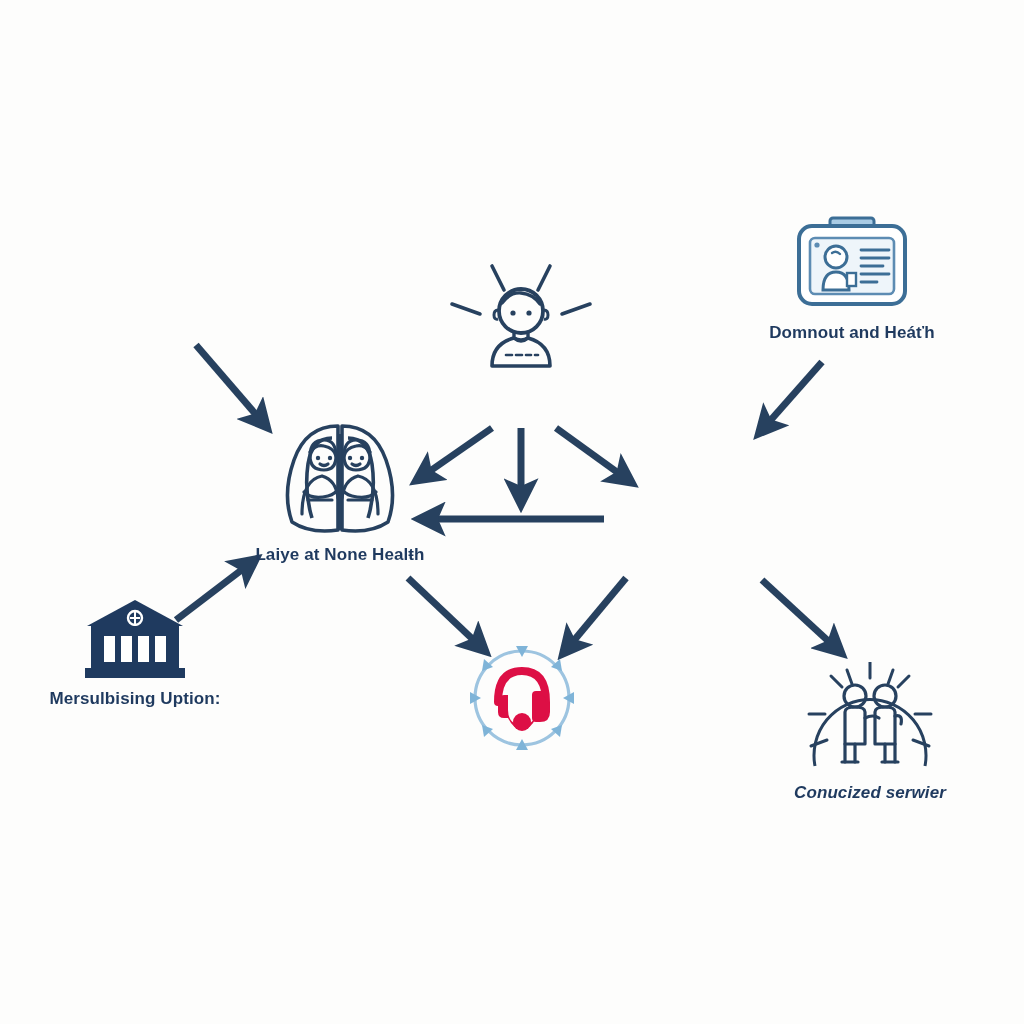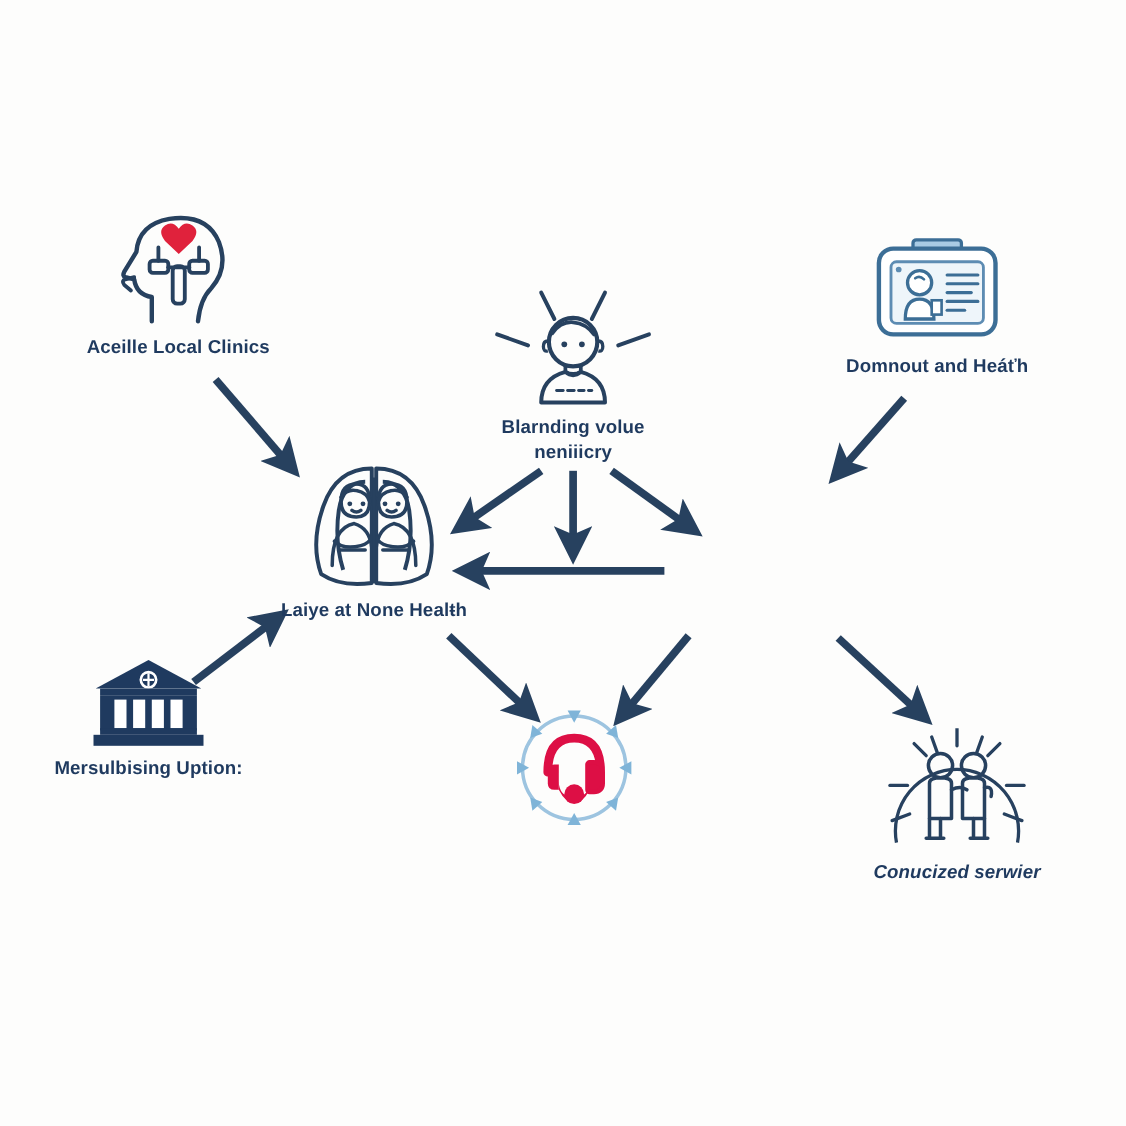--- a/index.html
+++ b/index.html
@@ -64,35 +64,20 @@
         <line x1="556" y1="428" x2="628" y2="480"></line>
         <line x1="604" y1="519" x2="424" y2="519"></line>
         <line x1="822" y1="362" x2="762" y2="430"></line>
         <line x1="176" y1="620" x2="252" y2="562"></line>
         <line x1="408" y1="578" x2="482" y2="648"></line>
         <line x1="626" y1="578" x2="566" y2="650"></line>
         <line x1="762" y1="580" x2="838" y2="650"></line>
       </g>
   </svg>
 
-  <div class="node" style="left:72px; top:192px; width:180px;">
-    <div class="node-icon">
-      <svg width="120" height="105" viewBox="0 0 120 105">
-        <path d="M36 100 L36 78 Q22 76 20 62 L12 60 Q9 59 11 55 L22 37 Q24 12 52 7 Q86 2 97 28 Q106 52 90 70 Q80 80 78 100" fill="none" stroke="#27415f" stroke-width="4" stroke-linecap="round" stroke-linejoin="round"></path>
-        <path d="M20 60 L12 62 Q8 63 11 67 L17 72" fill="none" stroke="#27415f" stroke-width="3.5" stroke-linecap="round"></path>
-        <rect x="34" y="45" width="17" height="11" rx="3" fill="none" stroke="#27415f" stroke-width="3.5"></rect>
-        <rect x="70" y="45" width="17" height="11" rx="3" fill="none" stroke="#27415f" stroke-width="3.5"></rect>
-        <path d="M42 45 L42 33 M79 45 L79 33" stroke="#27415f" stroke-width="3.5" fill="none" stroke-linecap="round"></path>
-        <path d="M51 51 L70 51" stroke="#27415f" stroke-width="3.5" stroke-linecap="round"></path>
-        <rect x="55" y="50" width="11" height="34" rx="4" fill="none" stroke="#27415f" stroke-width="3.5"></rect>
-        <path d="M60.5 16 Q55 8 48 13 Q41 18 48 27 L60.5 39 L73 27 Q80 18 73 13 Q66 8 60.5 16 Z" fill="#e0223c"></path>
-      </svg>
-    </div>
-    <div class="node-label">Aceille Local Clinics</div>
-  </div>
 
   <div class="node" style="left:430px; top:258px; width:182px;">
     <div class="node-icon">
       <svg width="182" height="112" viewBox="0 0 182 112">
         <g stroke="#27415f" stroke-width="3.6" stroke-linecap="round" fill="none">
           <path d="M62 8 L74 32"></path>
           <path d="M120 8 L108 32"></path>
           <path d="M22 46 L50 56"></path>
           <path d="M160 46 L132 56"></path>
         </g>
@@ -105,22 +90,20 @@
         <path d="M84 74 L84 80 Q91 84 98 80 L98 74" fill="none" stroke="#27415f" stroke-width="3.4"></path>
         <path d="M62 108 Q62 86 84 80 Q91 86 98 80 Q120 86 120 108 Z" fill="none" stroke="#27415f" stroke-width="3.6" stroke-linejoin="round"></path>
         <g stroke="#27415f" stroke-width="2.6" stroke-linecap="round">
           <path d="M76 97 L82 97"></path>
             <path d="M86 97 L92 97"></path>
             <path d="M96 97 L101 97"></path>
             <path d="M105 97 L108 97"></path>
         </g>
       </svg>
     </div>
-    <div class="node-label">Blarnding volue
-neniiicry</div>
   </div>
 
   <div class="node" style="left:250px; top:418px; width:180px;">
     <div class="node-icon">
       <svg width="160" height="118" viewBox="0 0 160 118">
         <g fill="none" stroke="#27415f" stroke-width="3.6" stroke-linejoin="round">
           <path d="M78 8 Q46 8 34 42 Q22 76 32 104 Q50 116 78 112 Z"></path>
           <path d="M82 8 Q114 8 126 42 Q138 76 128 104 Q110 116 82 112 Z"></path>
           <path d="M72 20 Q52 20 48 46 Q44 74 52 100"></path>
           <path d="M88 20 Q108 20 112 46 Q116 74 108 100"></path>

